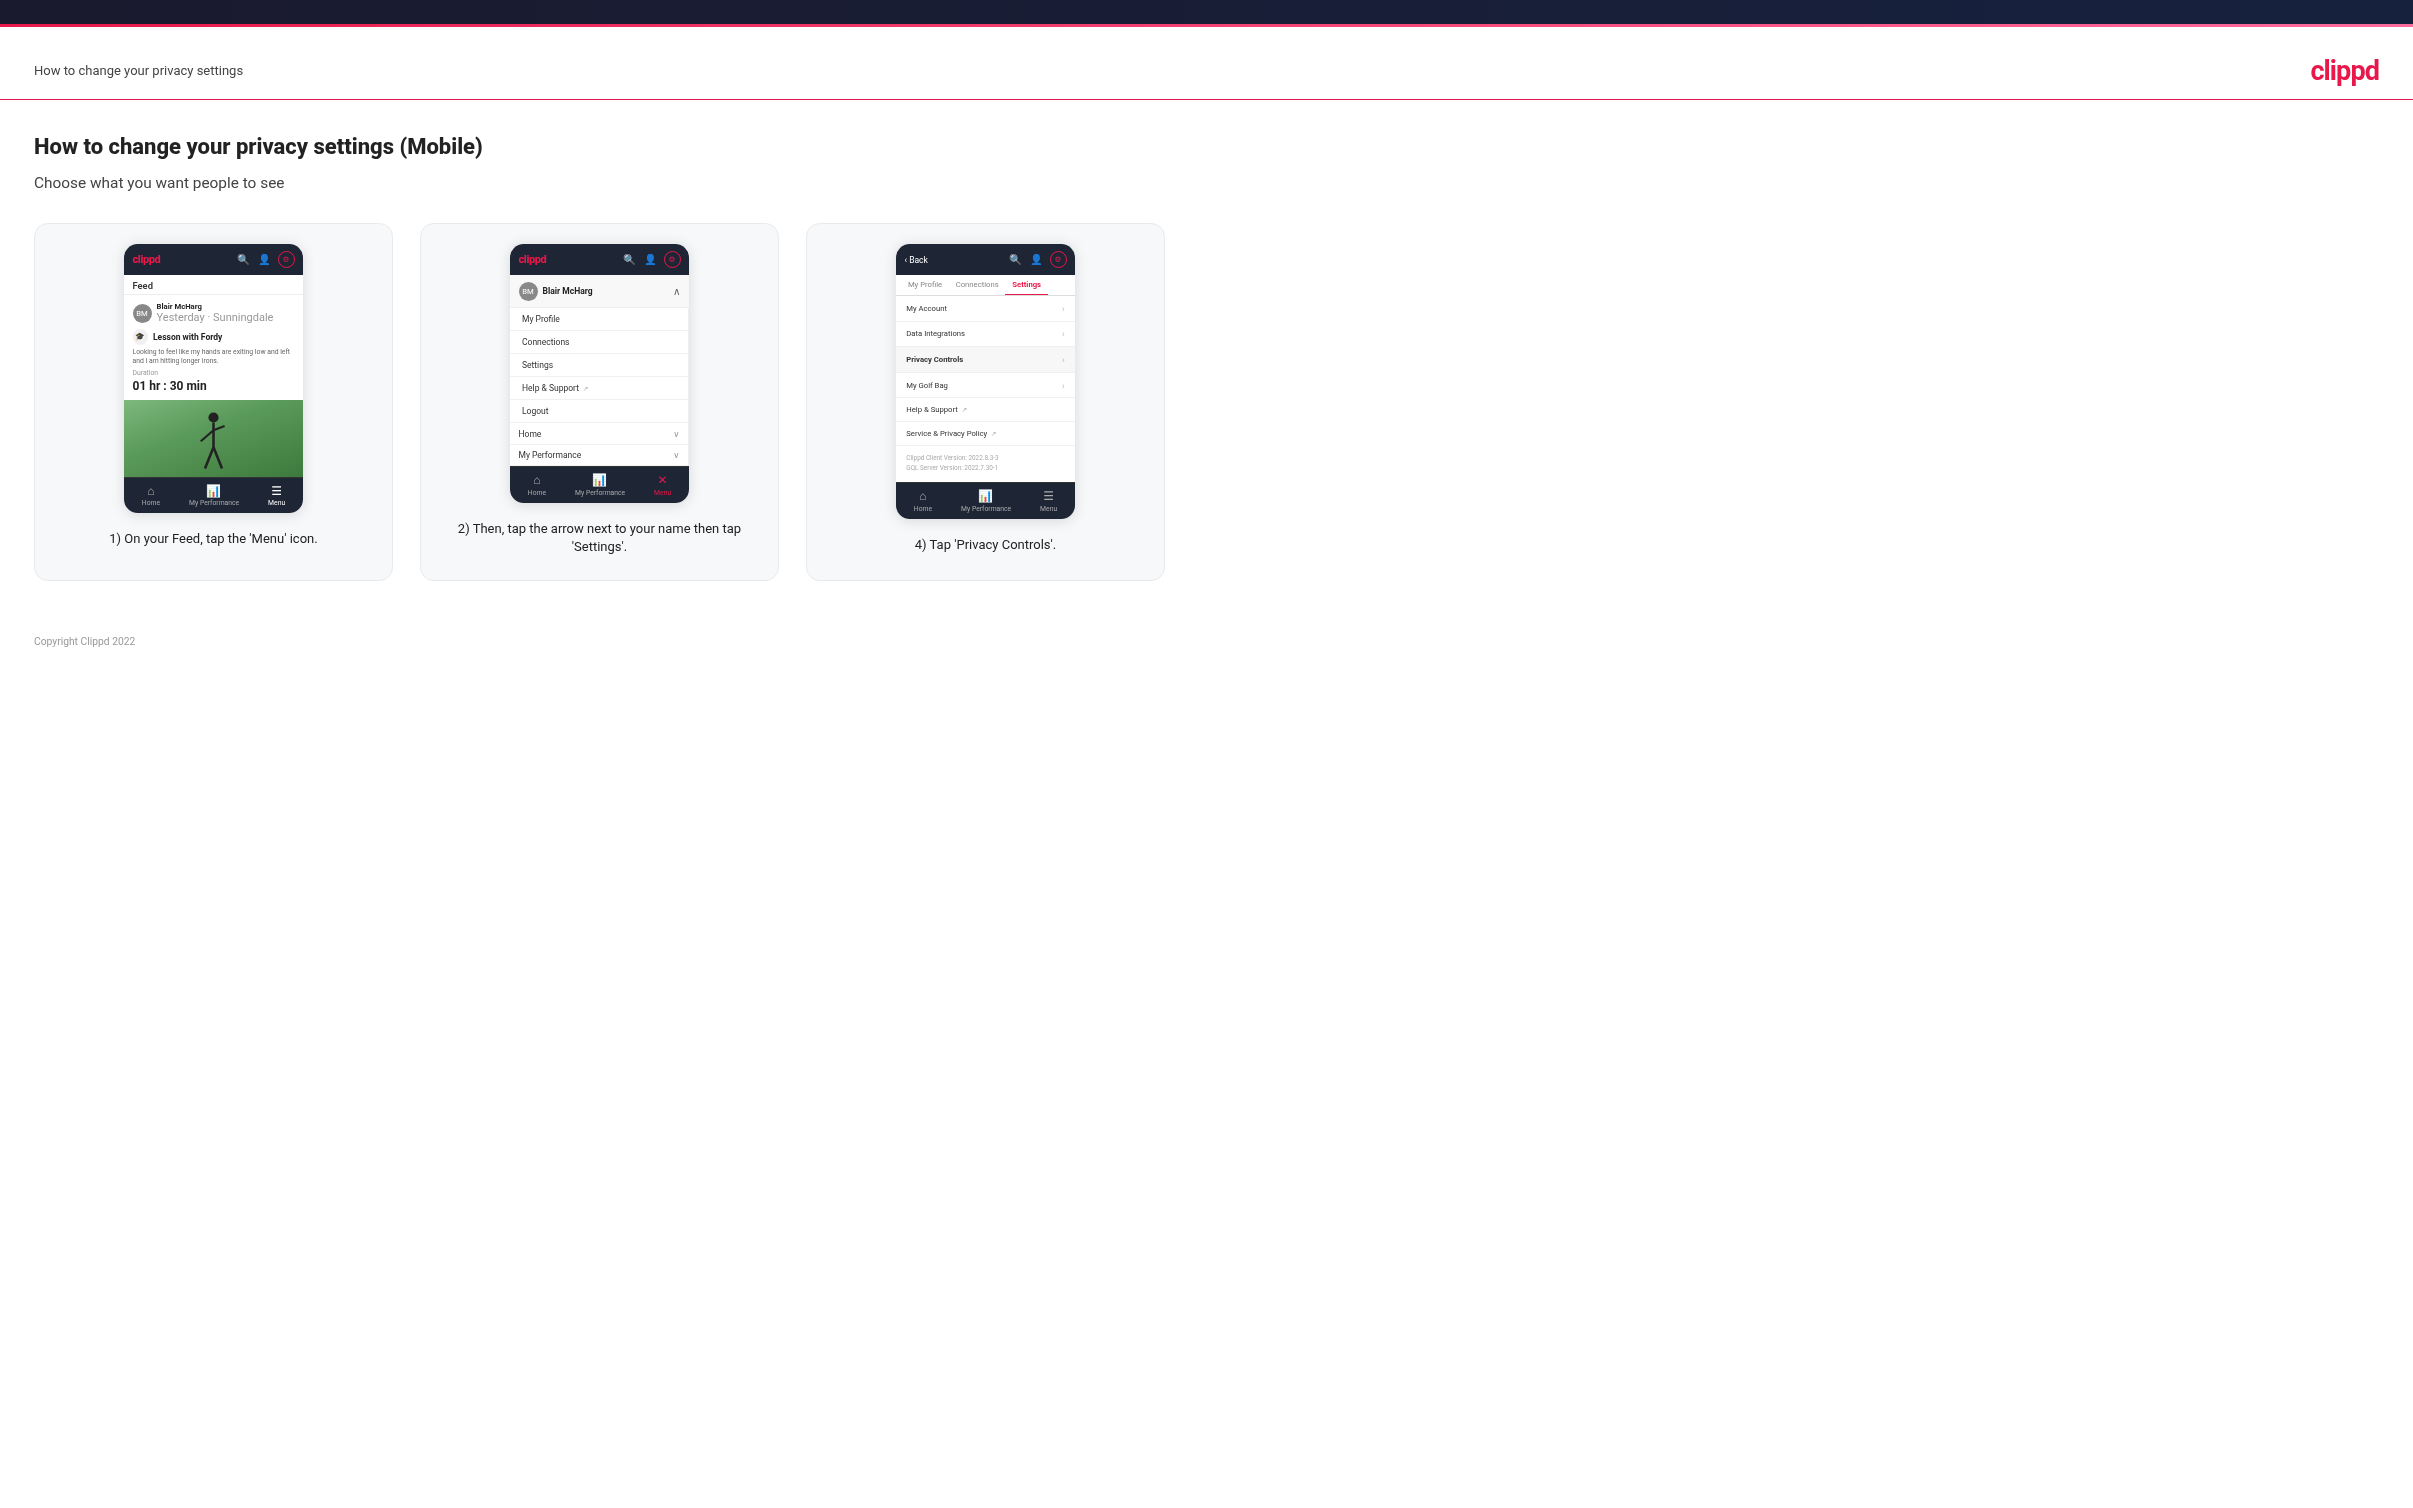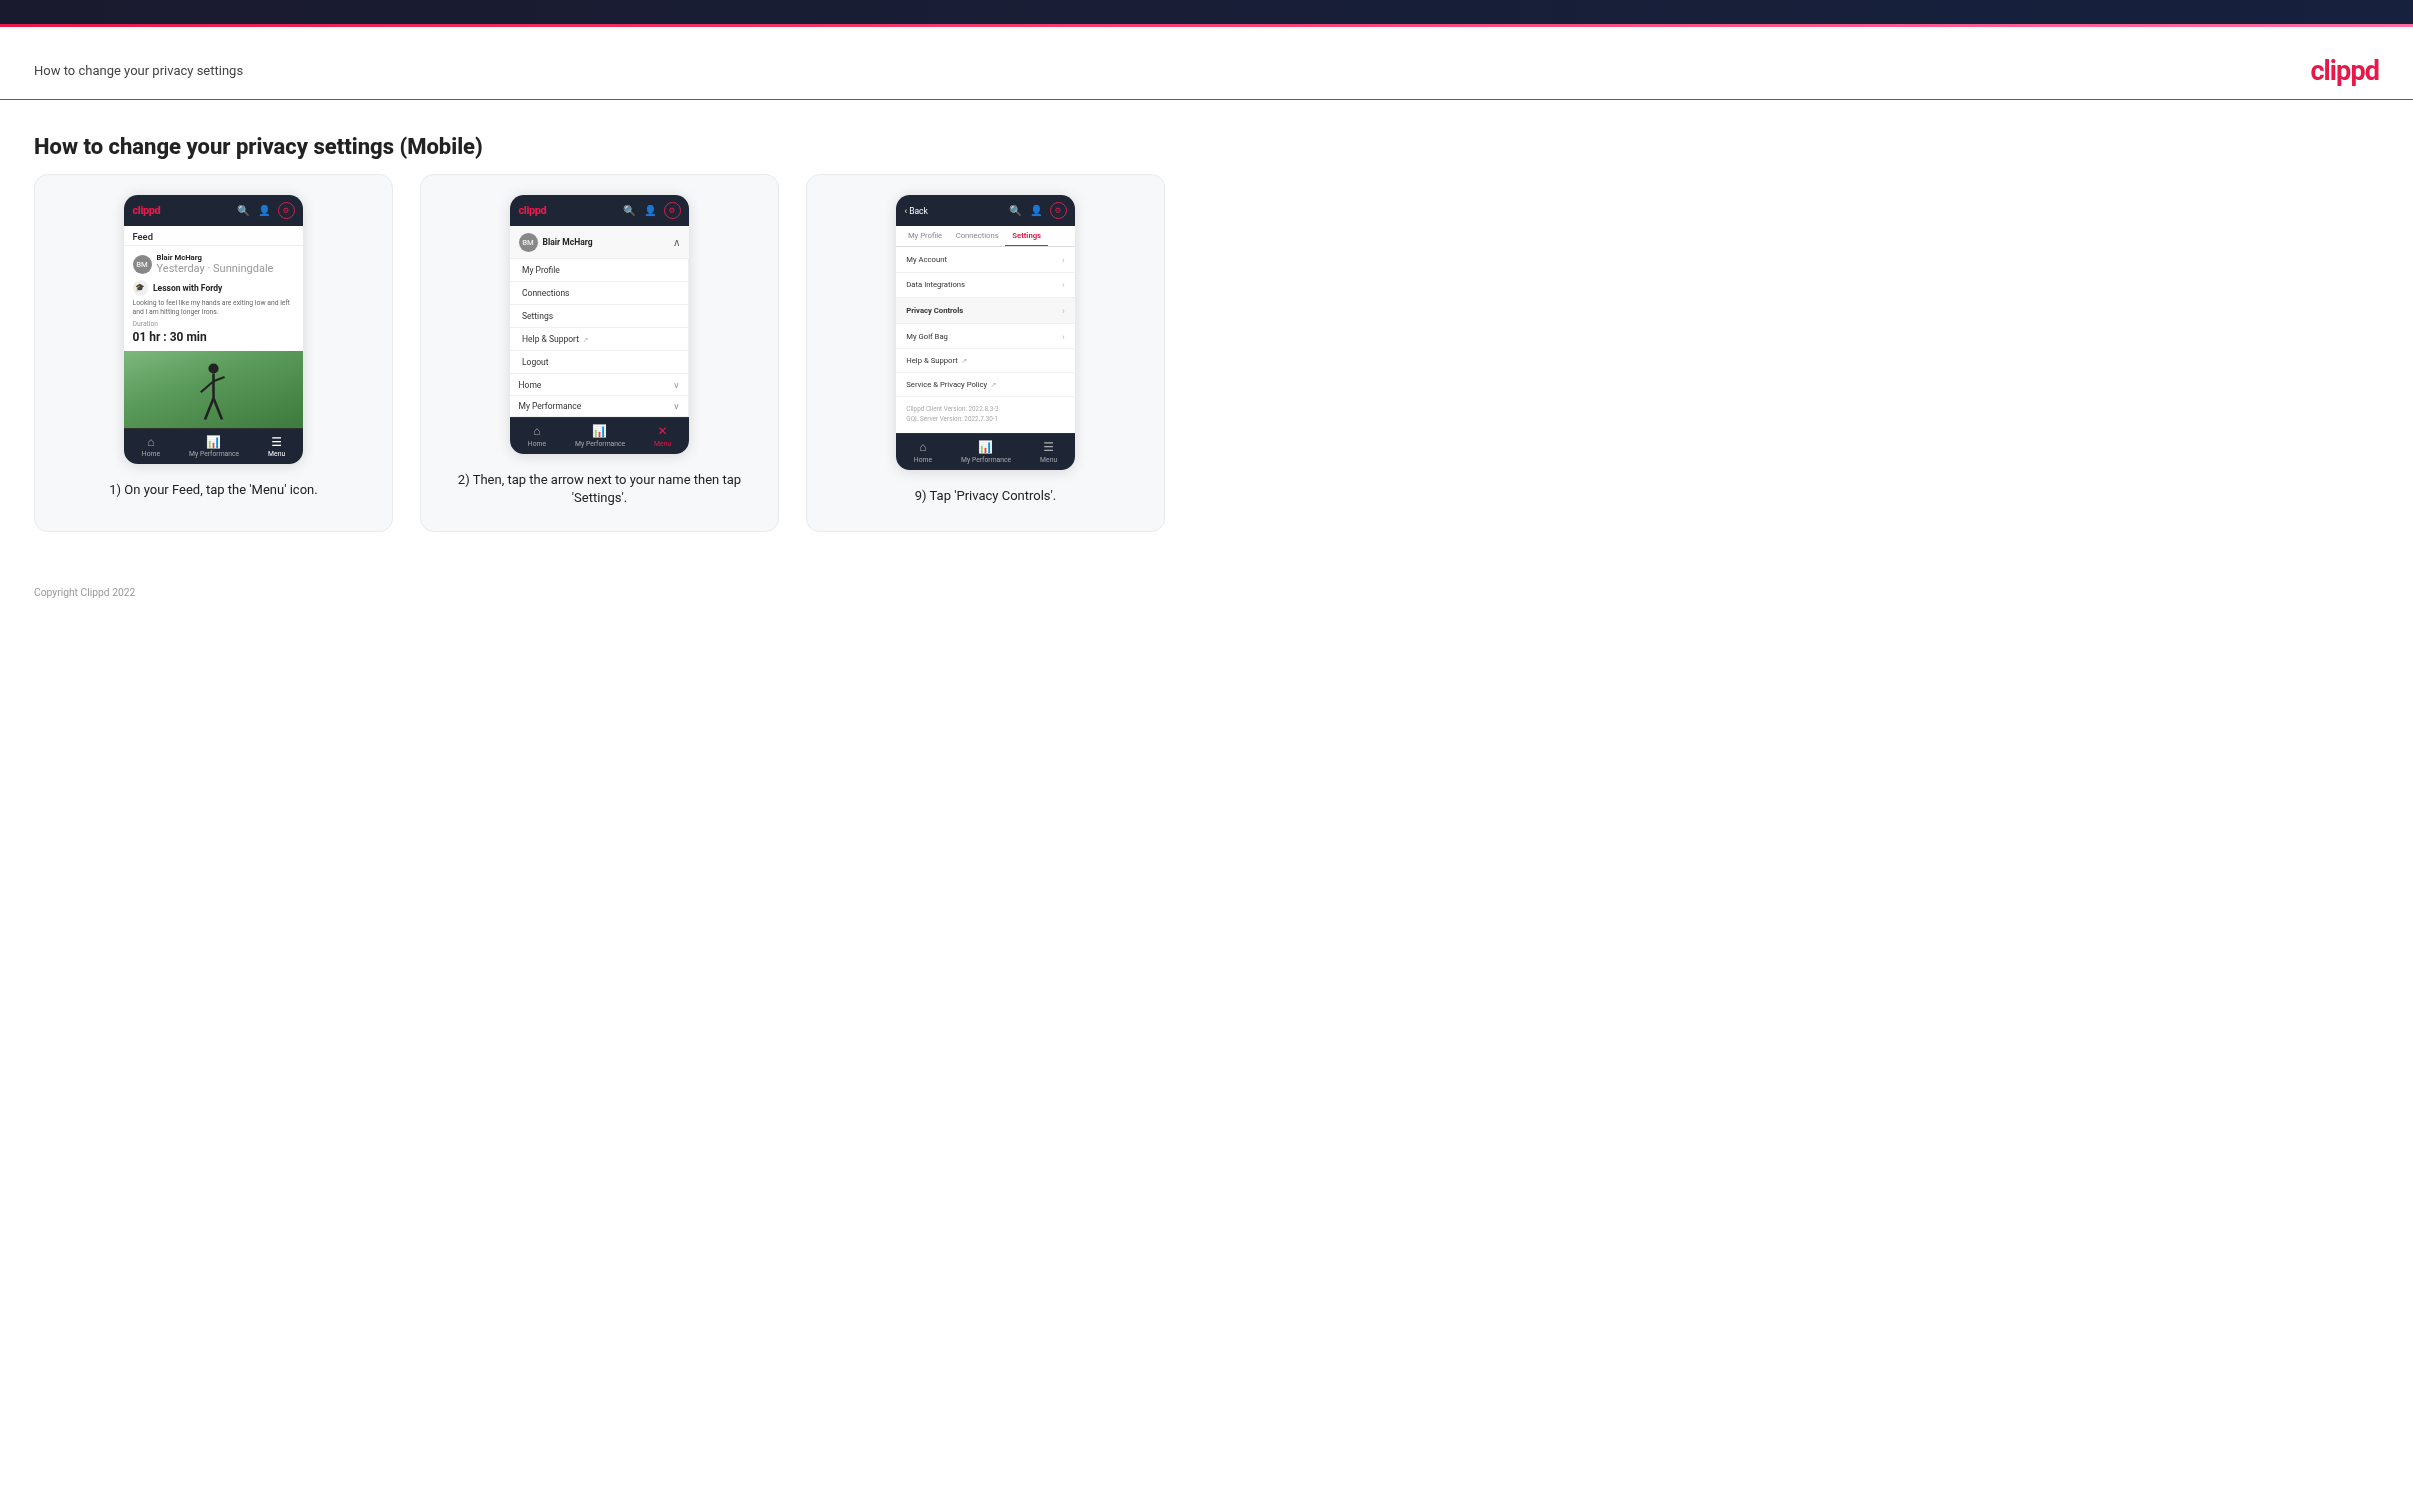--- a/index.html
+++ b/index.html
@@ -373,20 +373,21 @@
 <div class="top-bar"></div>
 <div class="top-accent"></div>
 
 <div class="header">
   <span class="header-title">How to change your privacy settings</span>
   <span class="logo">clippd</span>
 </div>
 
 <div class="main">
   <div class="page-heading">How to change your privacy settings (Mobile)</div>
+  <div class="page-subheading">Choose what you want people to see</div>
 
   <div class="steps-row">
 
     <div class="step-card">
       <div class="phone-mockup">
 
         <div class="phone-nav">
           <span class="phone-logo">clippd</span>
           <div class="phone-icons">
             <span class="phone-icon">🔍</span>
@@ -552,21 +553,21 @@
           <div class="bottom-nav-item">
             <span class="bottom-nav-icon">📊</span>
             <span>My Performance</span>
           </div>
           <div class="bottom-nav-item">
             <span class="bottom-nav-icon">☰</span>
             <span>Menu</span>
           </div>
         </div>
       </div>
-      <div class="step-caption">9) Tap 'Privacy Controls'.</div>
+      <div class="step-caption">4) Tap 'Privacy Controls'.</div>
     </div>
 
   </div>
 </div>
 
 <div class="footer">
   <span>Copyright Clippd 2022</span>
 </div>
 
 

